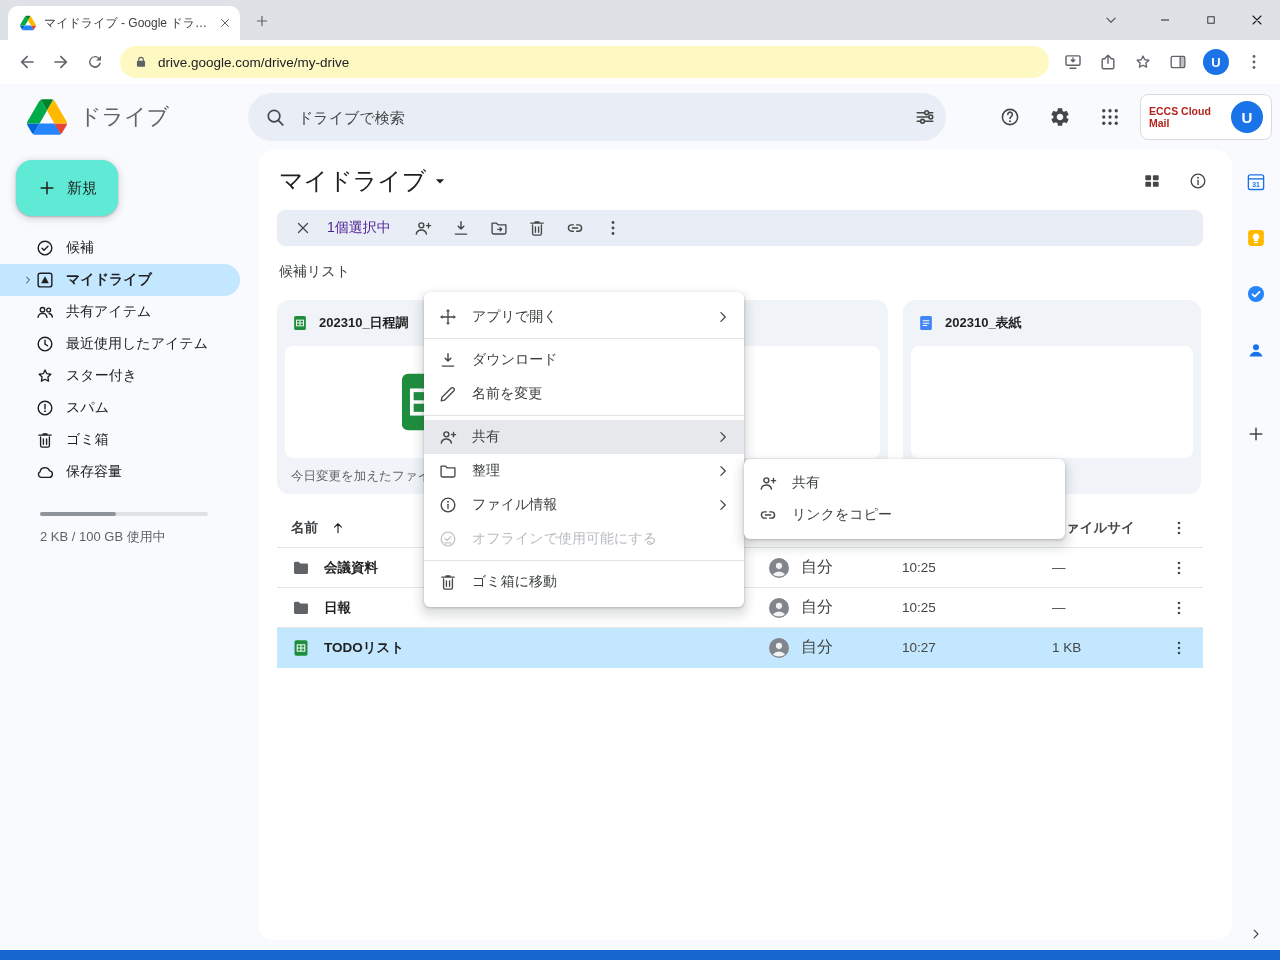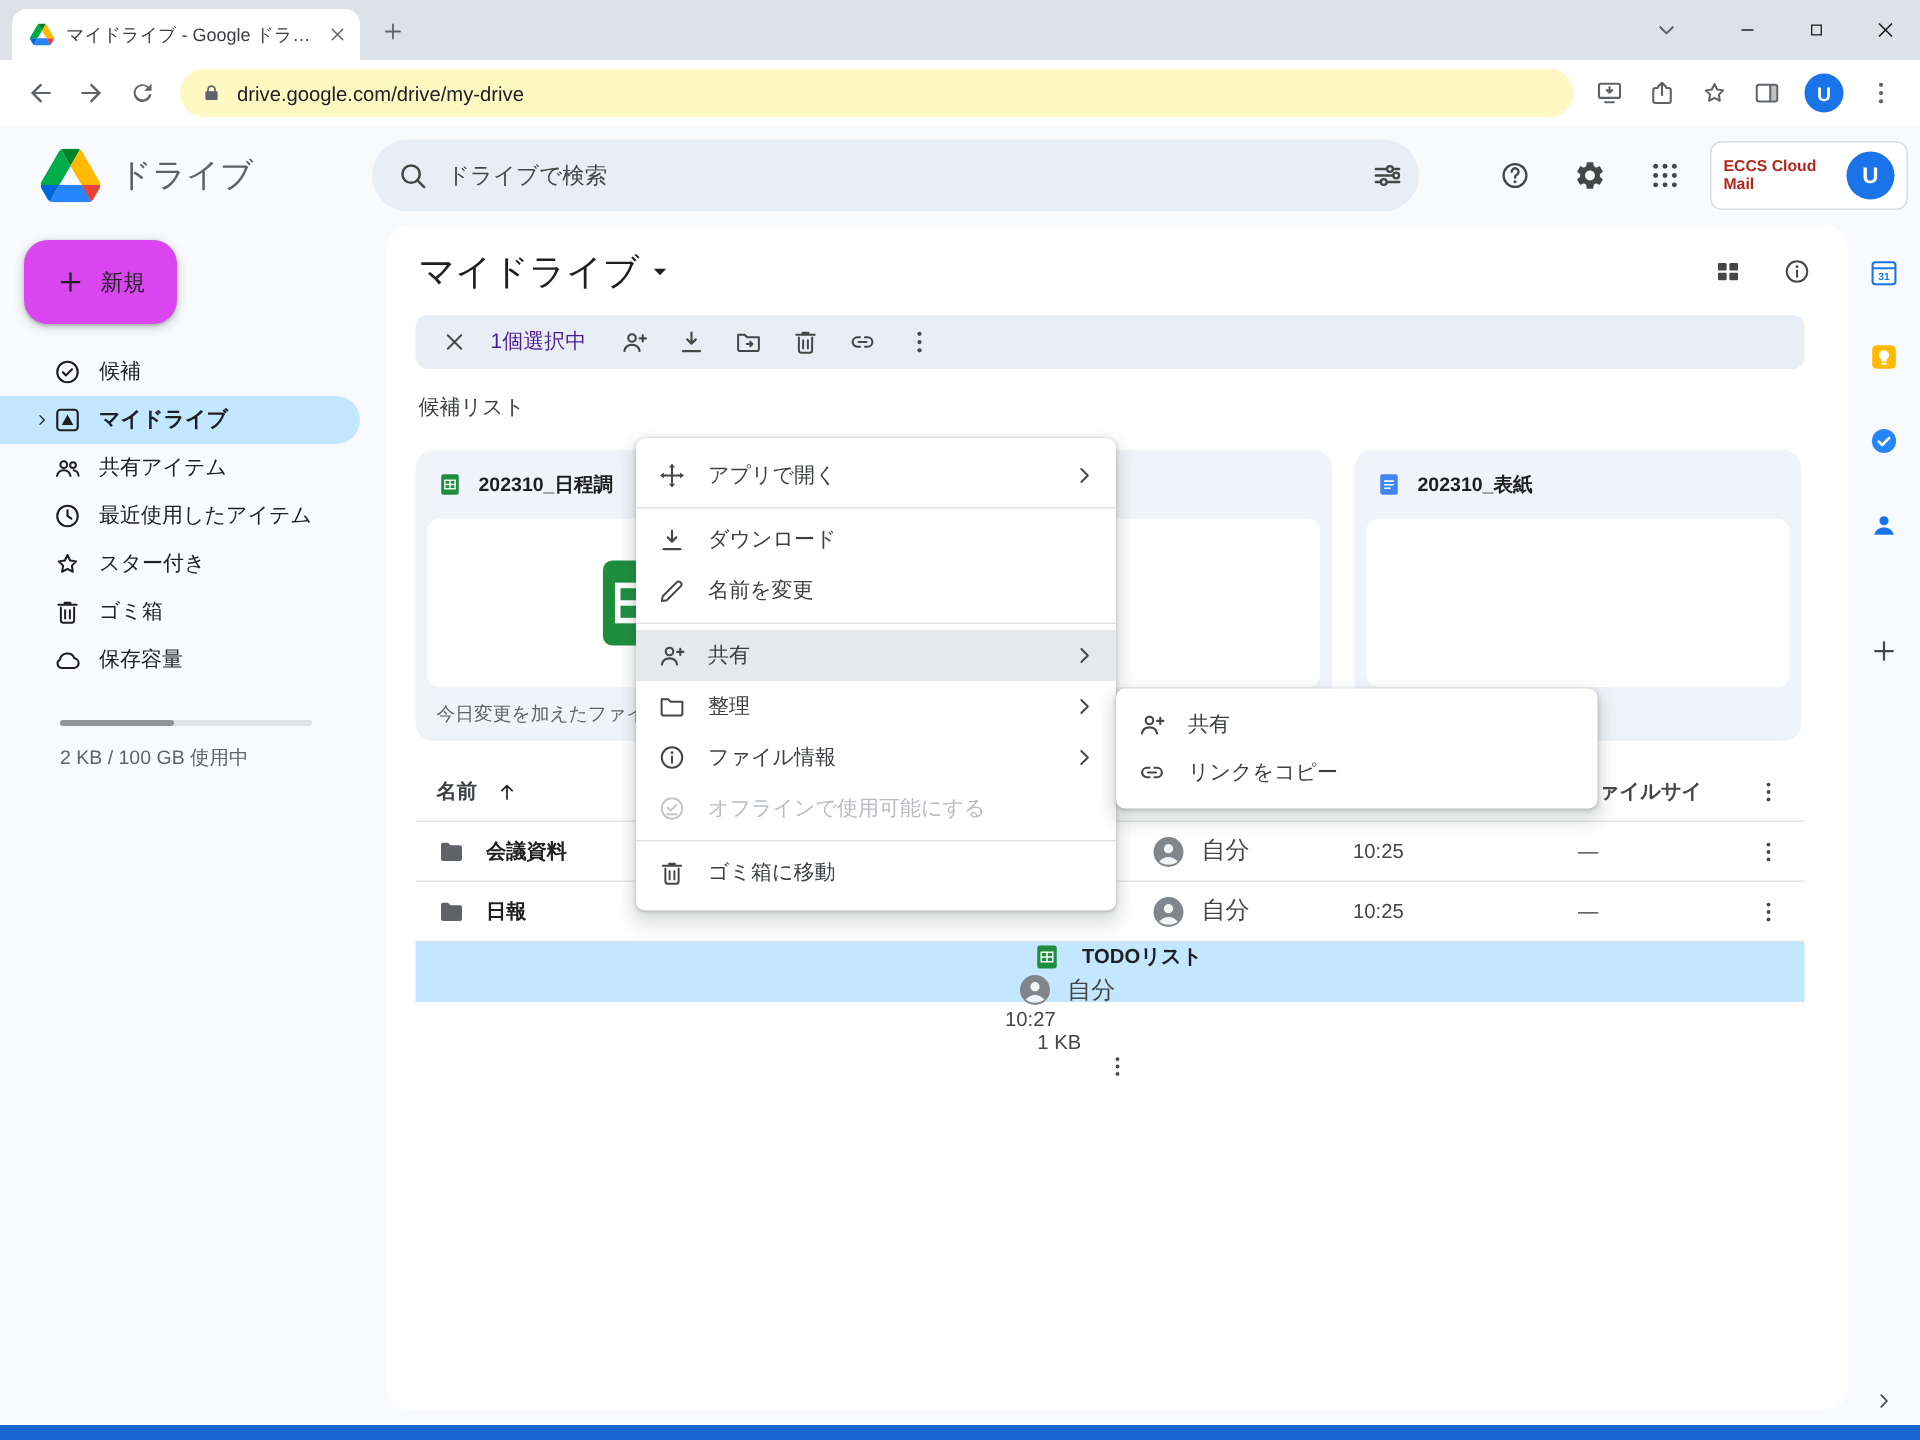--- a/index.html
+++ b/index.html
@@ -43,21 +43,21 @@
   .hdr-icons { margin-left:auto; display:flex; align-items:center; gap:10px; padding-right:8px; }
   .hdr-btn { width:40px; height:40px; border-radius:50%; display:flex; align-items:center; justify-content:center; color:#444746; }
   .account-card { width:132px; height:46px; background:#fff; border:1px solid #dadce0; border-radius:8px;
                   display:flex; align-items:center; gap:8px; padding:0 8px; }
   .account-label { flex:1; font-size:10.5px; font-weight:bold; color:var(--badge-red); line-height:1.15; }
   .avatar-lg { width:32px; height:32px; border-radius:50%; background:var(--accent); color:#fff; font-size:15px; font-weight:bold;
                display:flex; align-items:center; justify-content:center; }
 
   
   .sidebar { position:absolute; left:0; top:150px; width:258px; }
-  .new-btn { margin:10px 0 16px 16px; width:102px; height:56px; background:#d946ef; border-radius:16px;
+  .new-btn { margin:10px 0 16px 16px; width:102px; height:56px; background:#5eead4; border-radius:16px;
              box-shadow:0 1px 2px rgba(60,64,67,.3),0 2px 6px 2px rgba(60,64,67,.15);
              display:flex; align-items:center; justify-content:center; gap:10px; font-size:15px; color:#1f1f1f; }
   .nav-item { height:32px; display:flex; align-items:center; margin-right:18px; border-radius:0 16px 16px 0;
               padding-left:22px; font-size:14px; color:#202124; }
   .nav-item .caret-slot { width:13px; display:flex; color:#1f1f1f; }
   .nav-item .nav-ic { margin-right:11px; color:#1f1f1f; }
   .nav-item.selected { background:var(--selection); font-weight:bold; }
   .storage-bar { margin:24px 50px 12px 40px; height:4px; border-radius:2px; background:#dfe1e5; position:relative; }
   .storage-fill { position:absolute; top:0; bottom:0; left:0; width:45%; background:#8f949a; border-radius:2px; }
   .storage-text { margin-left:40px; font-size:13px; color:#5f6368; }
@@ -88,21 +88,21 @@
   .thead-row { font-size:13.5px; color:#3c4043; font-weight:bold; }
   .col-name { flex:1; display:flex; align-items:center; min-width:0; }
   .col-name .file-ic { margin-right:13px; color:#5f6368; }
   .col-name .sort-ic { margin-left:12px; color:#202124; }
   .row-name { font-size:13.5px; font-weight:bold; color:#1f1f1f; white-space:nowrap; overflow:hidden; text-overflow:ellipsis; }
   .col-owner { width:135px; display:flex; align-items:center; gap:10px; font-size:16px; color:#444746; }
   .col-mod { width:150px; display:flex; align-items:center; gap:6px; font-size:13.5px; color:#444746; }
   .col-mod .sort-ic { color:#202124; }
   .col-size { width:107px; font-size:13.5px; color:#444746; }
   .col-menu { width:40px; display:flex; justify-content:center; color:#444746; }
-  .trow.selected { background:var(--selection); border-bottom-color:transparent;flex-direction:column; }
+  .trow.selected { background:var(--selection); border-bottom-color:transparent; }
 
   
   .side-rail { position:absolute; right:0; top:150px; width:48px; height:790px; display:flex; flex-direction:column; align-items:center; padding-top:12px; gap:16px; }
   .rail-btn { width:40px; height:40px; display:flex; align-items:center; justify-content:center; color:#444746; }
   .rail-plus { margin-top:28px; }
   .collapse-btn { position:absolute; right:12px; bottom:14px; width:24px; height:24px; color:#444746; display:flex; align-items:center; justify-content:center; }
 
   .taskbar { position:absolute; left:0; bottom:0; width:100%; height:10px; background:var(--taskbar-blue); }
 
   
@@ -543,20 +543,27 @@
       <span>最近使用したアイテム</span>
     </div>
     <div class="nav-item">
       <span class="caret-slot"></span>
       <svg class="i i20 nav-ic">
           <use href="#ic-star"></use>
         </svg>
       <span>スター付き</span>
     </div>
     <div class="nav-item">
+      <span class="caret-sl ot caret-slot"></span>
+      <svg class="i i20 nav-ic">
+          <use href="#ic-spam"></use>
+        </svg>
+      <span>スパム</span>
+    </div>
+    <div class="nav-item">
       <span class="caret-slot"></span>
       <svg class="i i20 nav-ic">
           <use href="#ic-trash"></use>
         </svg>
       <span>ゴミ箱</span>
     </div>
     <div class="nav-item">
       <span class="caret-slot"></span>
       <svg class="i i20 nav-ic">
           <use href="#ic-cloud"></use>

